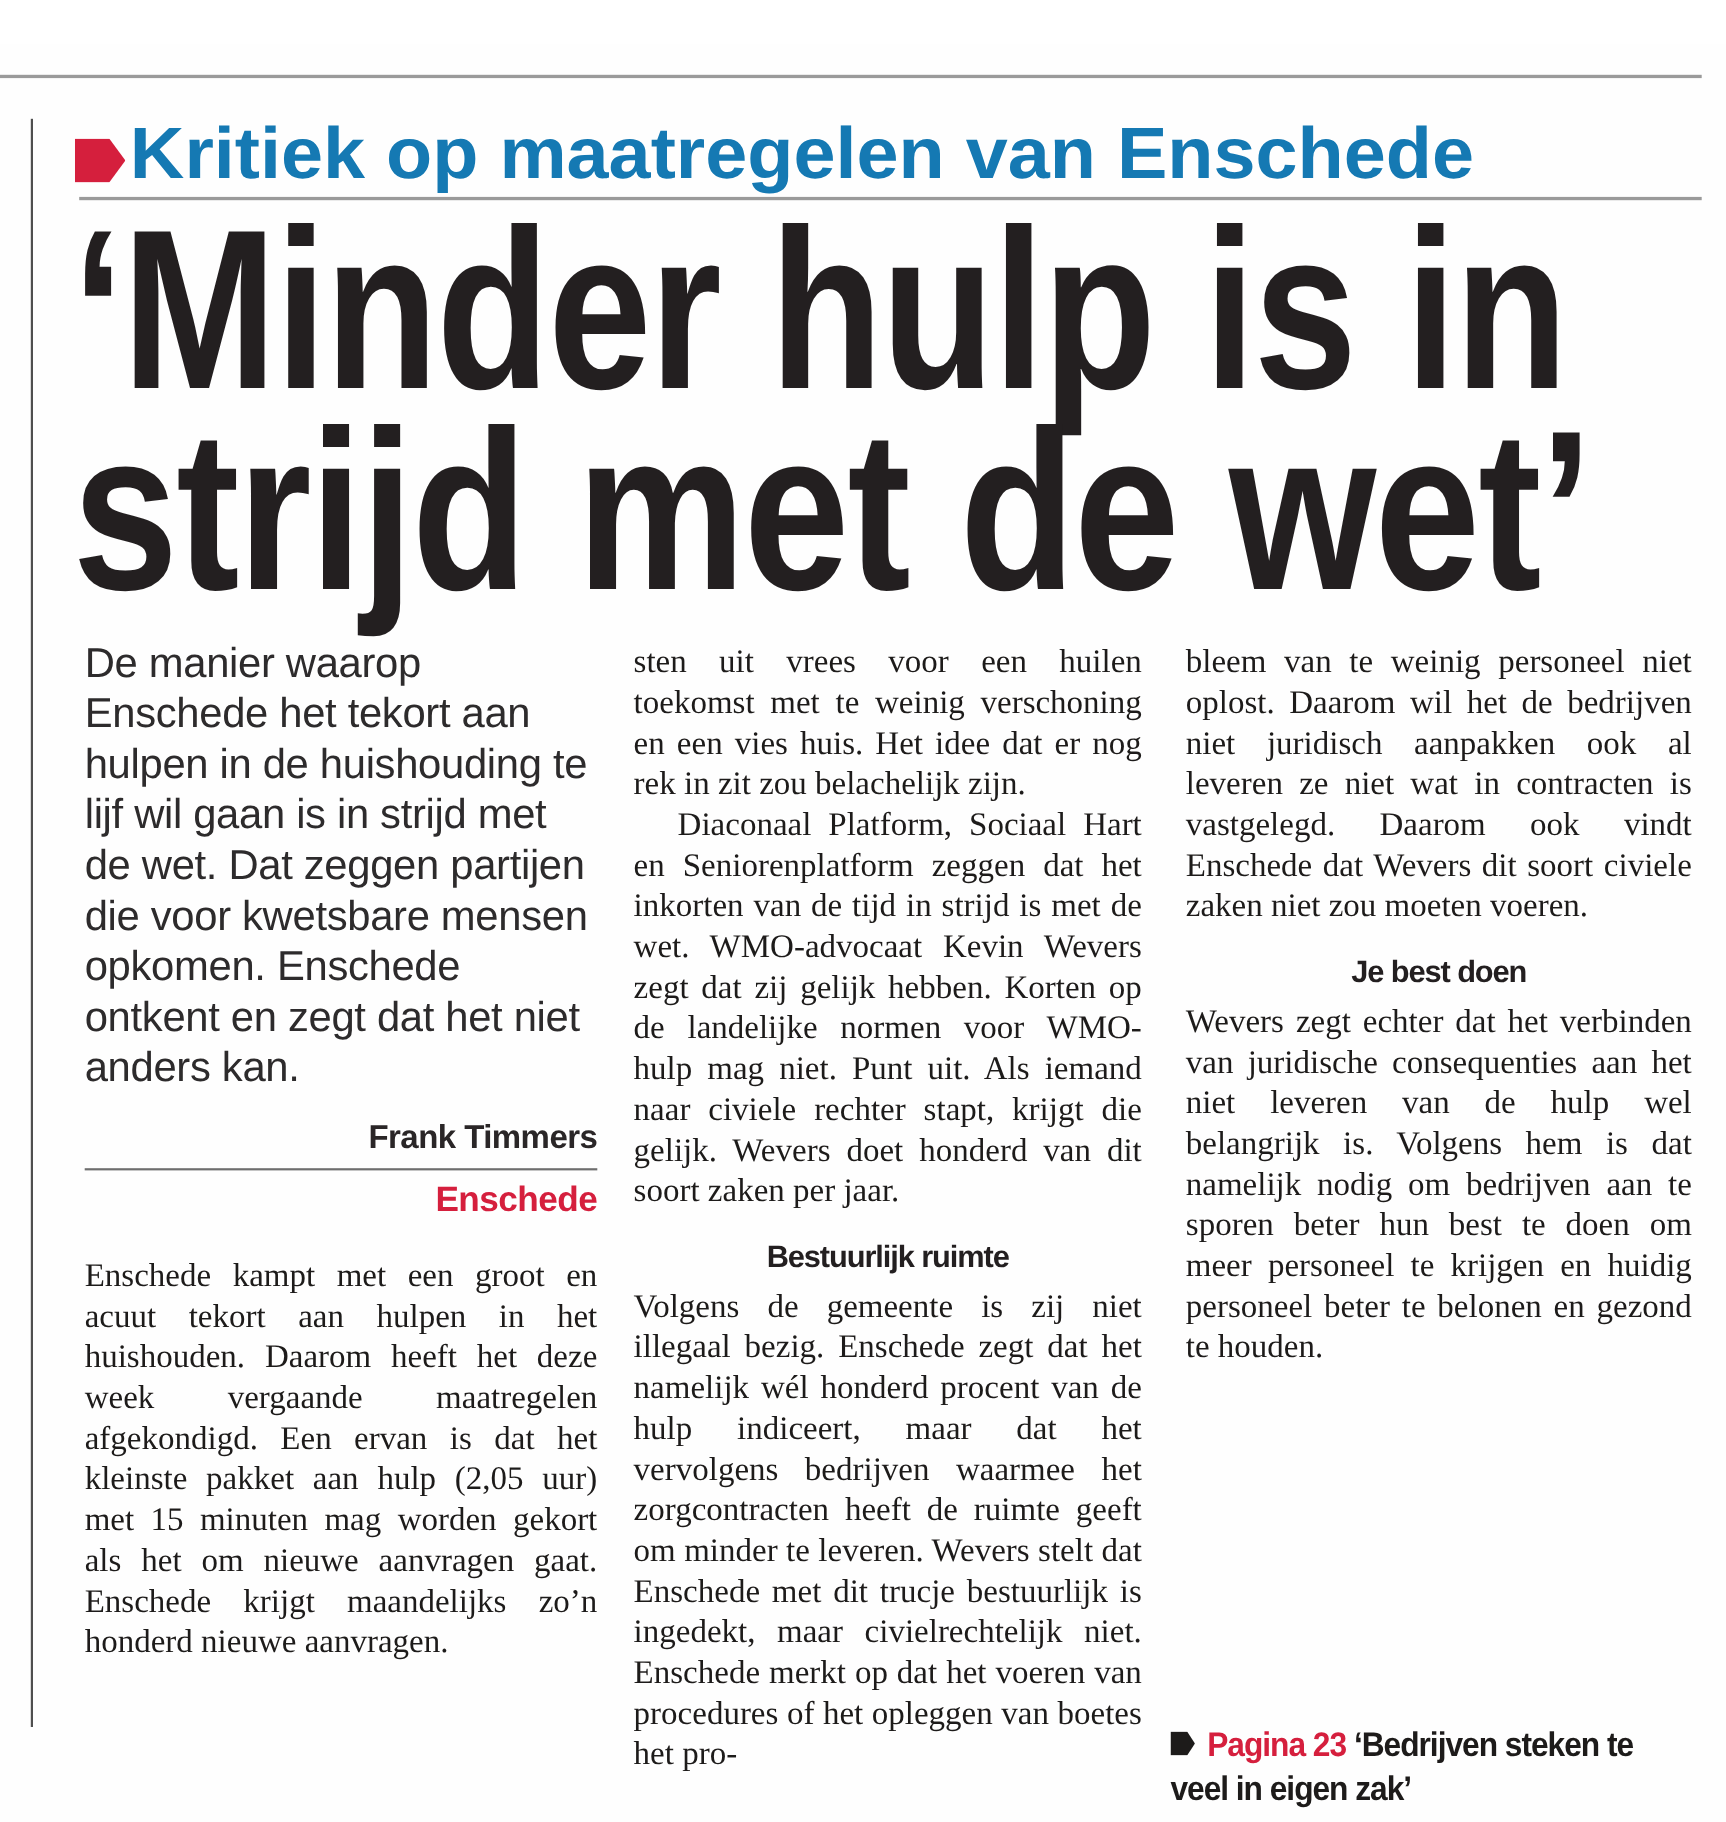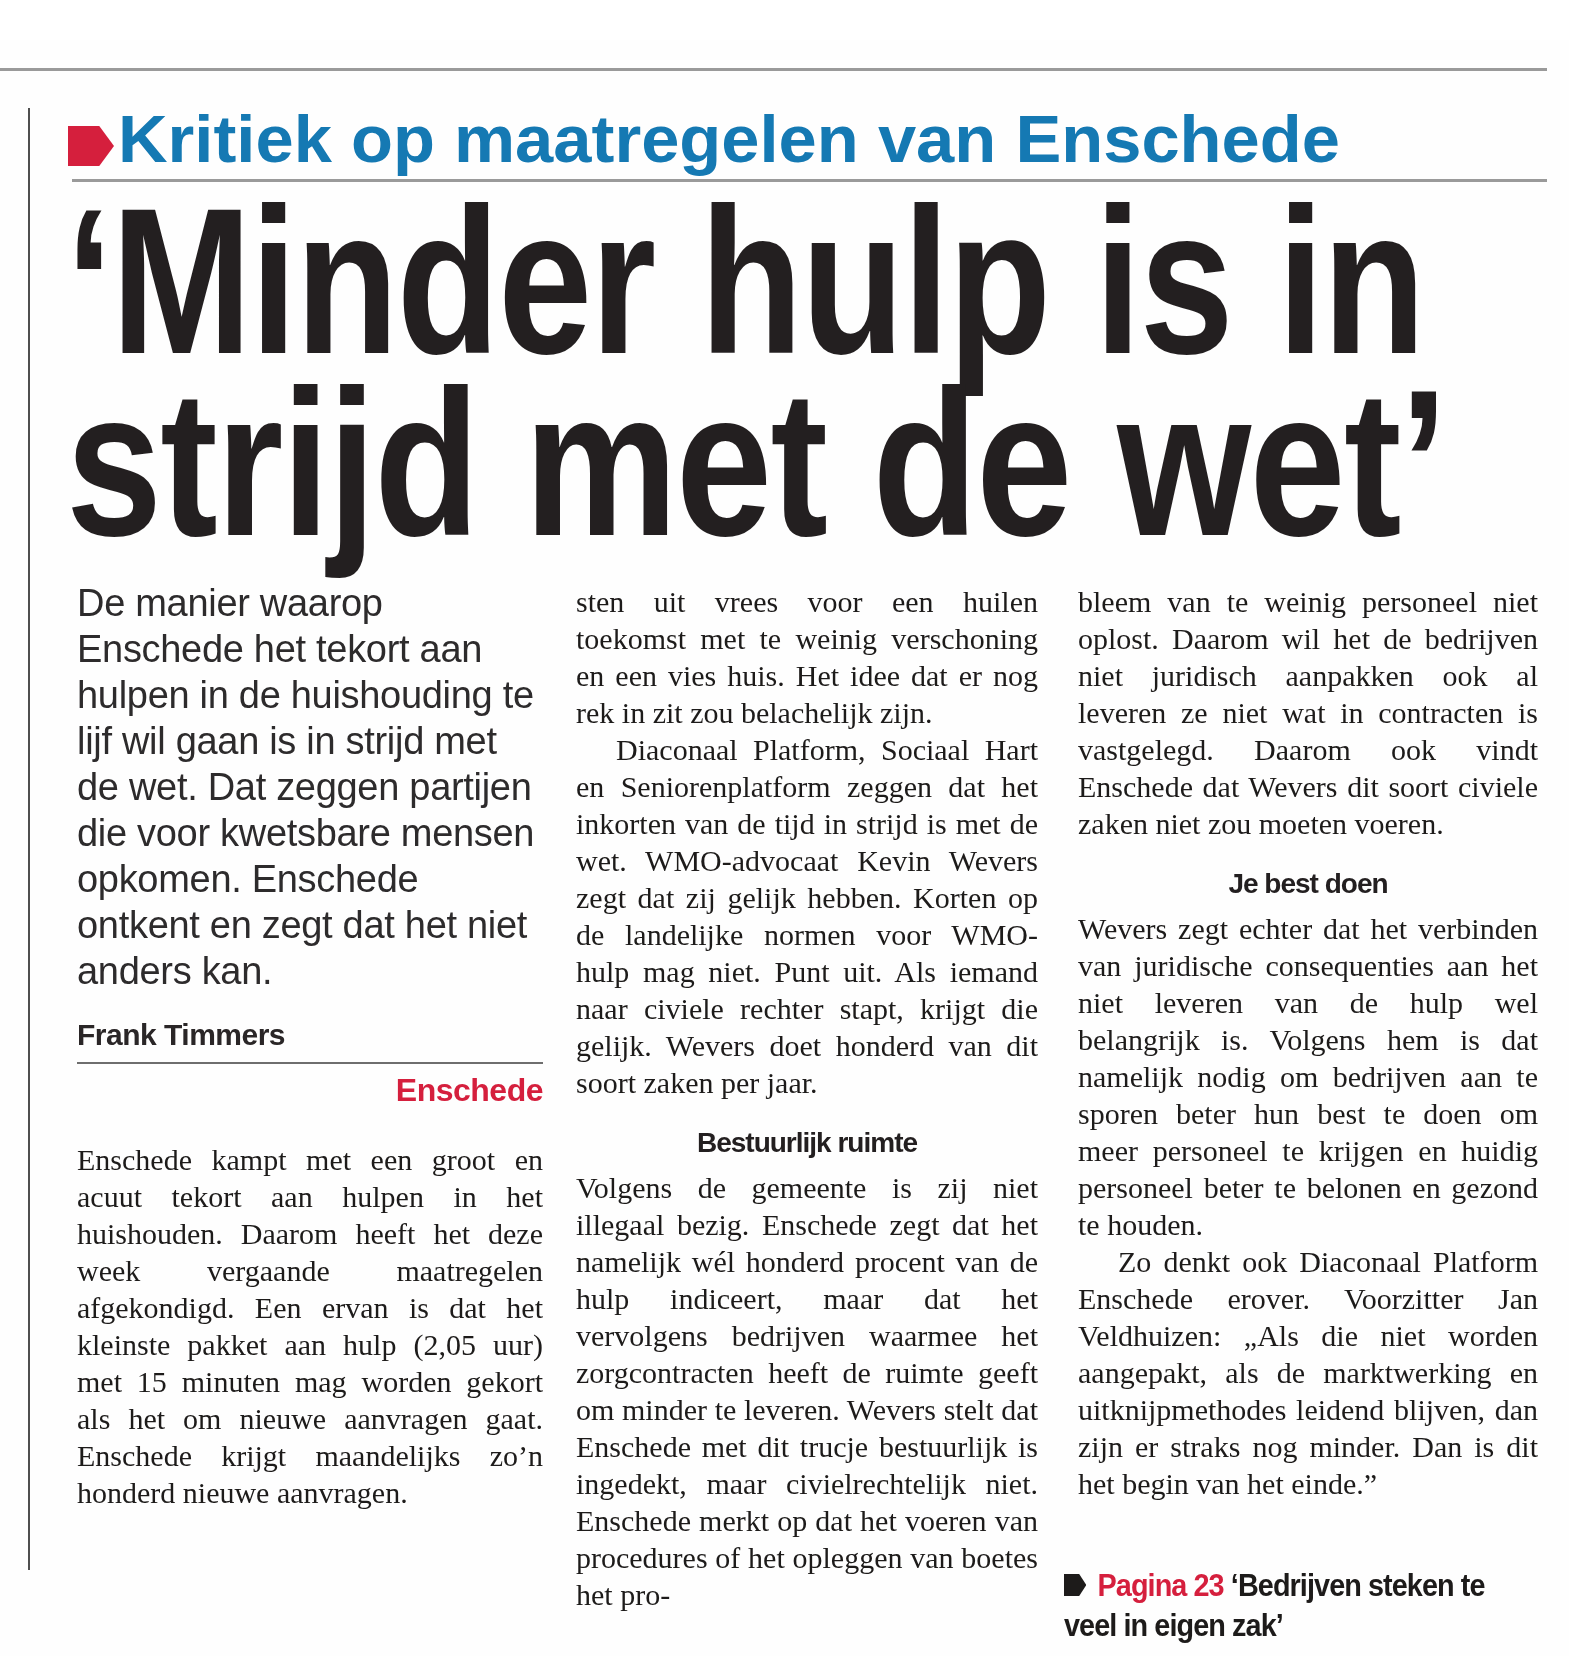--- a/index.html
+++ b/index.html
@@ -34,21 +34,21 @@
   }
   .indent{text-indent:40px;}
   .intro{
     font-family:"Liberation Sans",sans-serif;
     font-size:38px;line-height:46px;color:#2d2b2c;
     text-align:left;letter-spacing:-0.3px;
     margin:0 0 24px 0 !important;
   }
   .byline{
     font-size:30px;font-weight:bold;letter-spacing:-0.5px;
-    text-align:left;color:#2a2627;
+    text-align:right;color:#2a2627;
   }
   .byline-rule{height:2px;background:#6e6e6e;margin:10px 0 8px 0;width:100%;}
   .dateline{
     font-size:32px;font-weight:bold;letter-spacing:-0.5px;
     text-align:right;color:#d51f3d;margin-bottom:32px;
   }
   .subhead{
     font-family:"Liberation Sans",sans-serif;
     font-size:28px;font-weight:bold;letter-spacing:-1px;
     text-align:center;color:#231f20;
@@ -105,21 +105,20 @@
     <p class="body-p">sten uit vrees voor een huilen toekomst met te weinig verschoning en een vies huis. Het idee dat er nog rek in zit zou belachelijk zijn.</p>
     <p class="body-p indent">Diaconaal Platform, Sociaal Hart en Seniorenplatform zeggen dat het inkorten van de tijd in strijd is met de wet. WMO-advocaat Kevin Wevers zegt dat zij gelijk hebben. Korten op de landelijke normen voor WMO-hulp mag niet. Punt uit. Als iemand naar civiele rechter stapt, krijgt die gelijk. Wevers doet honderd van dit soort zaken per jaar.</p>
     <p class="subhead">Bestuurlijk ruimte</p>
     <p class="body-p">Volgens de gemeente is zij niet illegaal bezig. Enschede zegt dat het namelijk wél honderd procent van de hulp indiceert, maar dat het vervolgens bedrijven waarmee het zorgcontracten heeft de ruimte geeft om minder te leveren. Wevers stelt dat Enschede met dit trucje bestuurlijk is ingedekt, maar civielrechtelijk niet. Enschede merkt op dat het voeren van procedures of het opleggen van boetes het pro-</p>
   </section>
 
   <section class="col" style="left:1078px;top:543px;width:460px;">
     <p class="body-p">bleem van te weinig personeel niet oplost. Daarom wil het de bedrijven niet juridisch aanpakken ook al leveren ze niet wat in contracten is vastgelegd. Daarom ook vindt Enschede dat Wevers dit soort civiele zaken niet zou moeten voeren.</p>
     <p class="subhead">Je best doen</p>
     <p class="body-p">Wevers zegt echter dat het verbinden van juridische consequenties aan het niet leveren van de hulp wel belangrijk is. Volgens hem is dat namelijk nodig om bedrijven aan te sporen beter hun best te doen om meer personeel te krijgen en huidig personeel beter te belonen en gezond te houden.</p>
-    <p class="body-p indent">Zo denkt ook Diaconaal Platform Enschede erover. Voorzitter Jan Veldhuizen: „Als die niet worden aangepakt, als de marktwerking en uitknijpmethodes leidend blijven, dan zijn er straks nog minder. Dan is dit het begin van het einde.”</p>
   </section>
 
   <div class="pageref">
     <span class="pageref-arrow"></span><span class="pageref-page">Pagina 23</span>
     <span>‘Bedrijven steken te veel in eigen zak’</span>
   </div>
 
   <div class="bottom-bar"></div>
   <div class="clipped-next">HEMMAAL H LITHIL BHRRHML IH</div>
 

